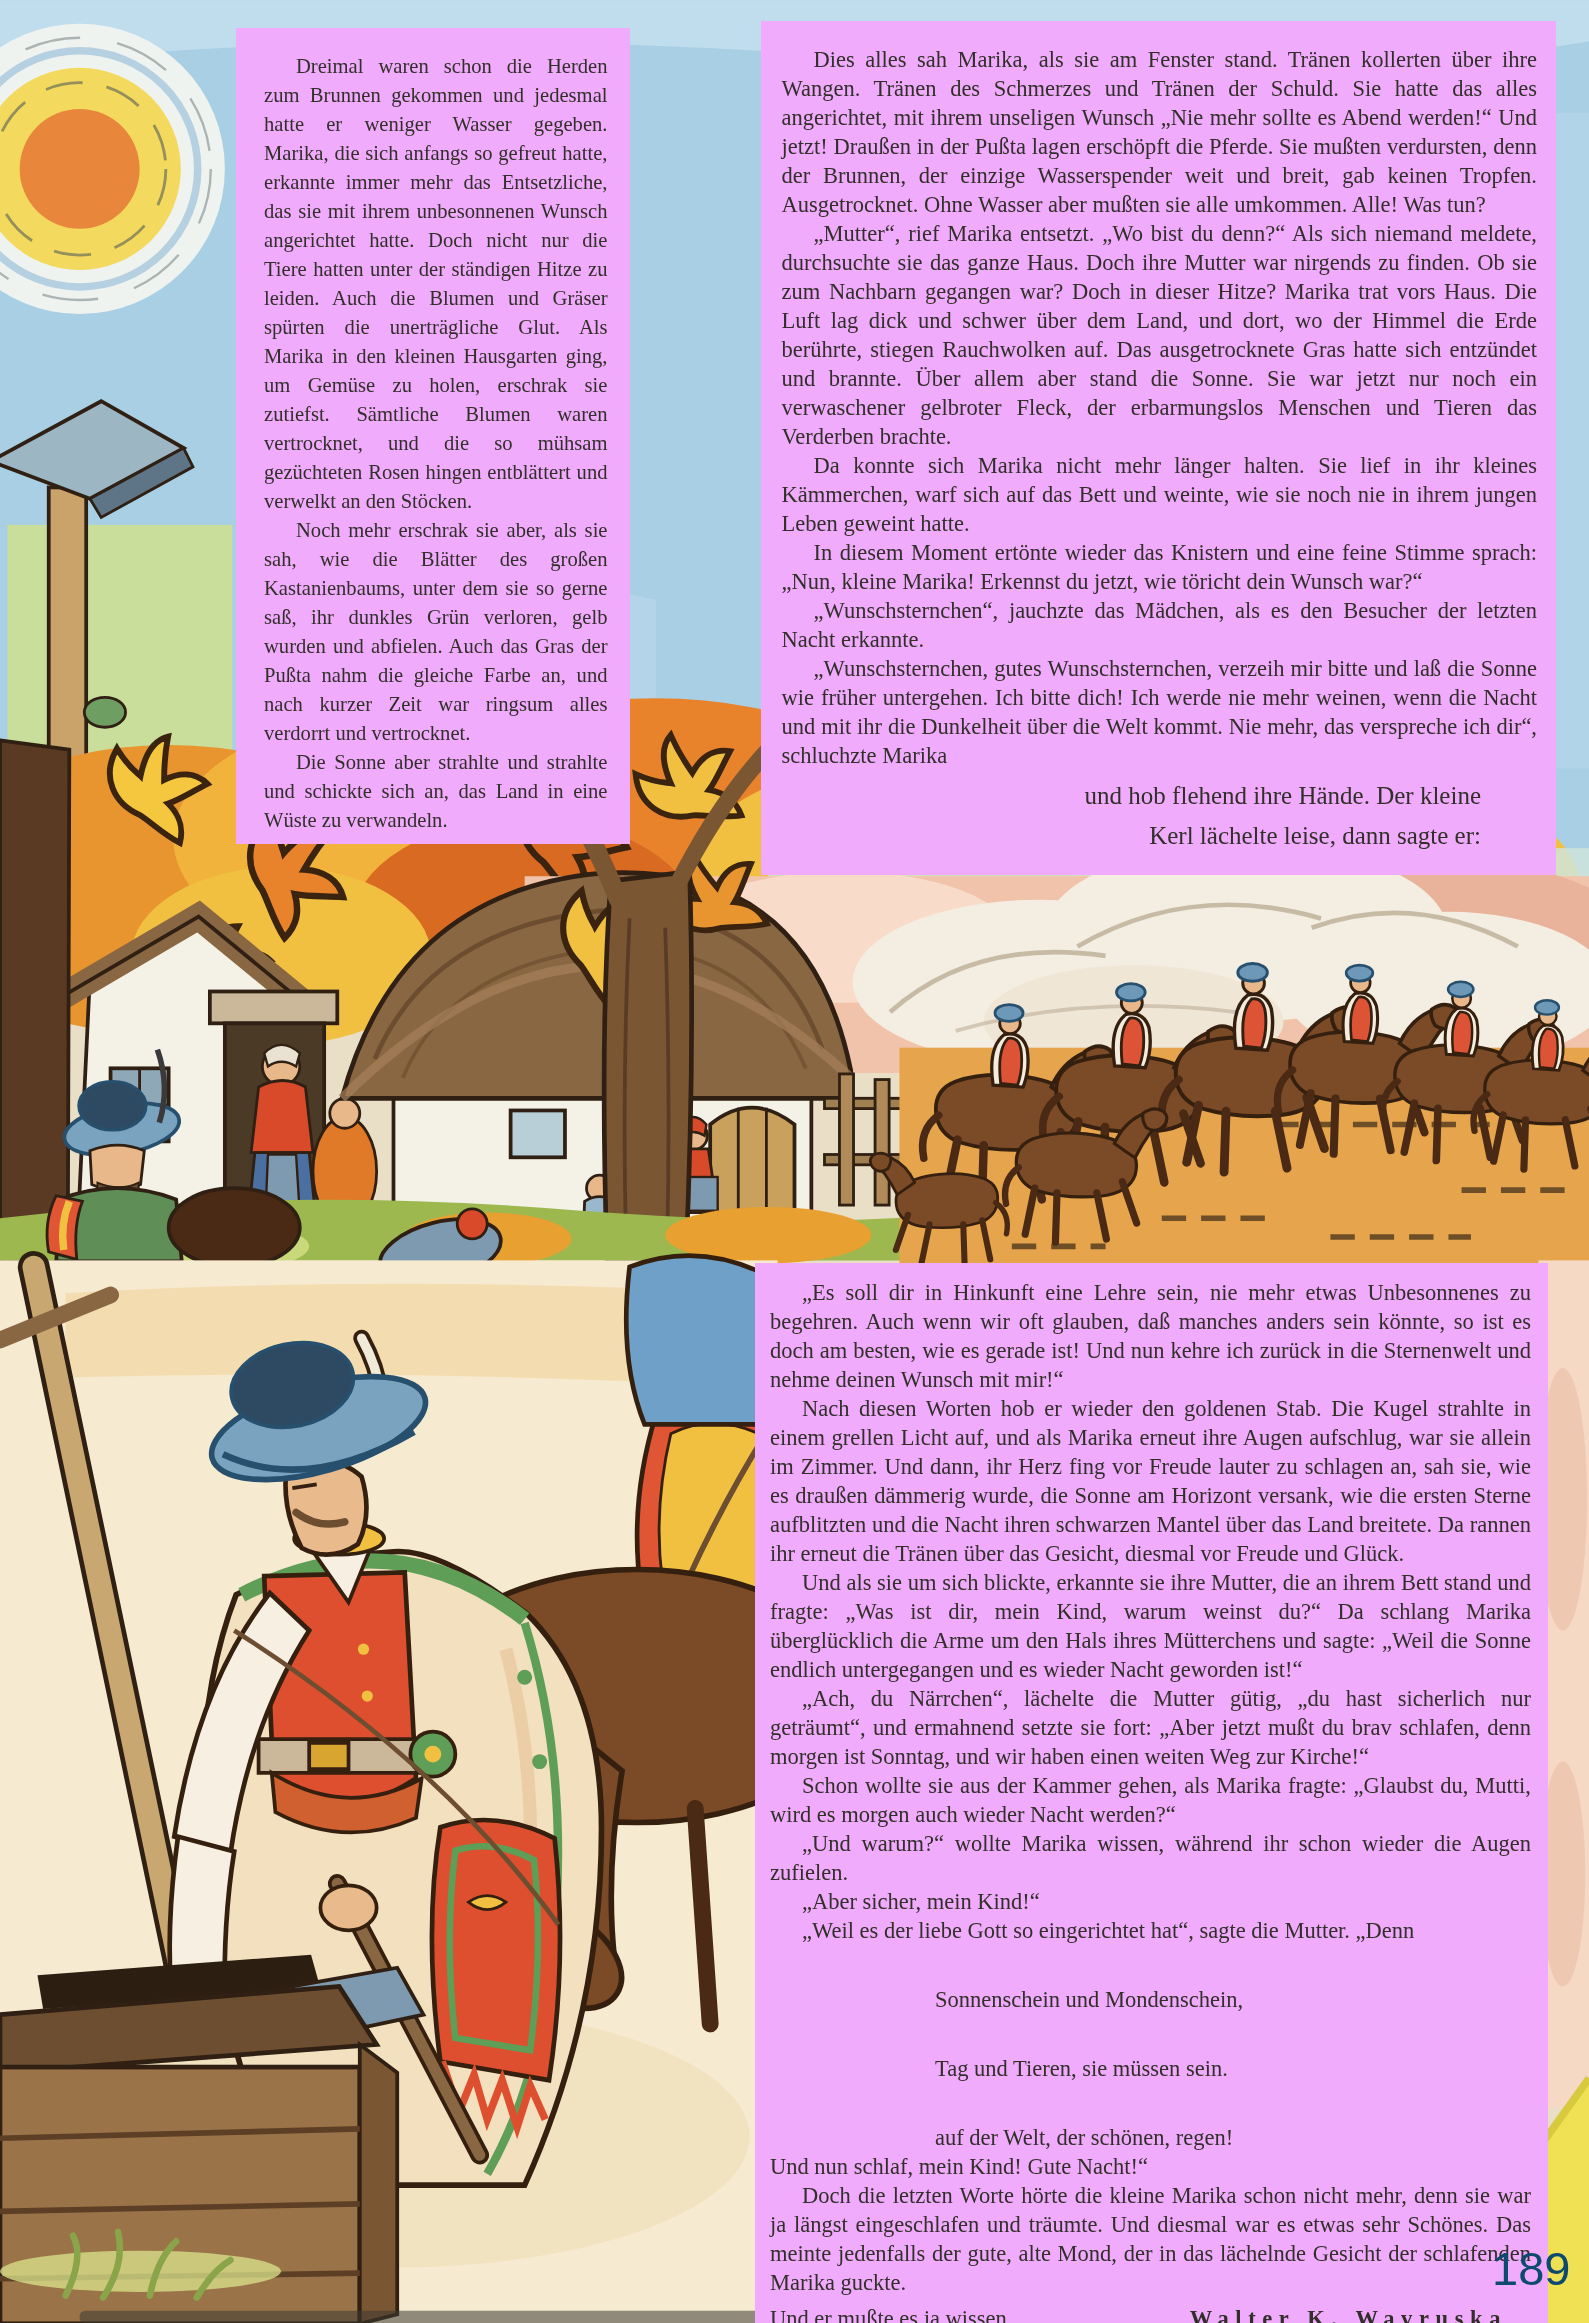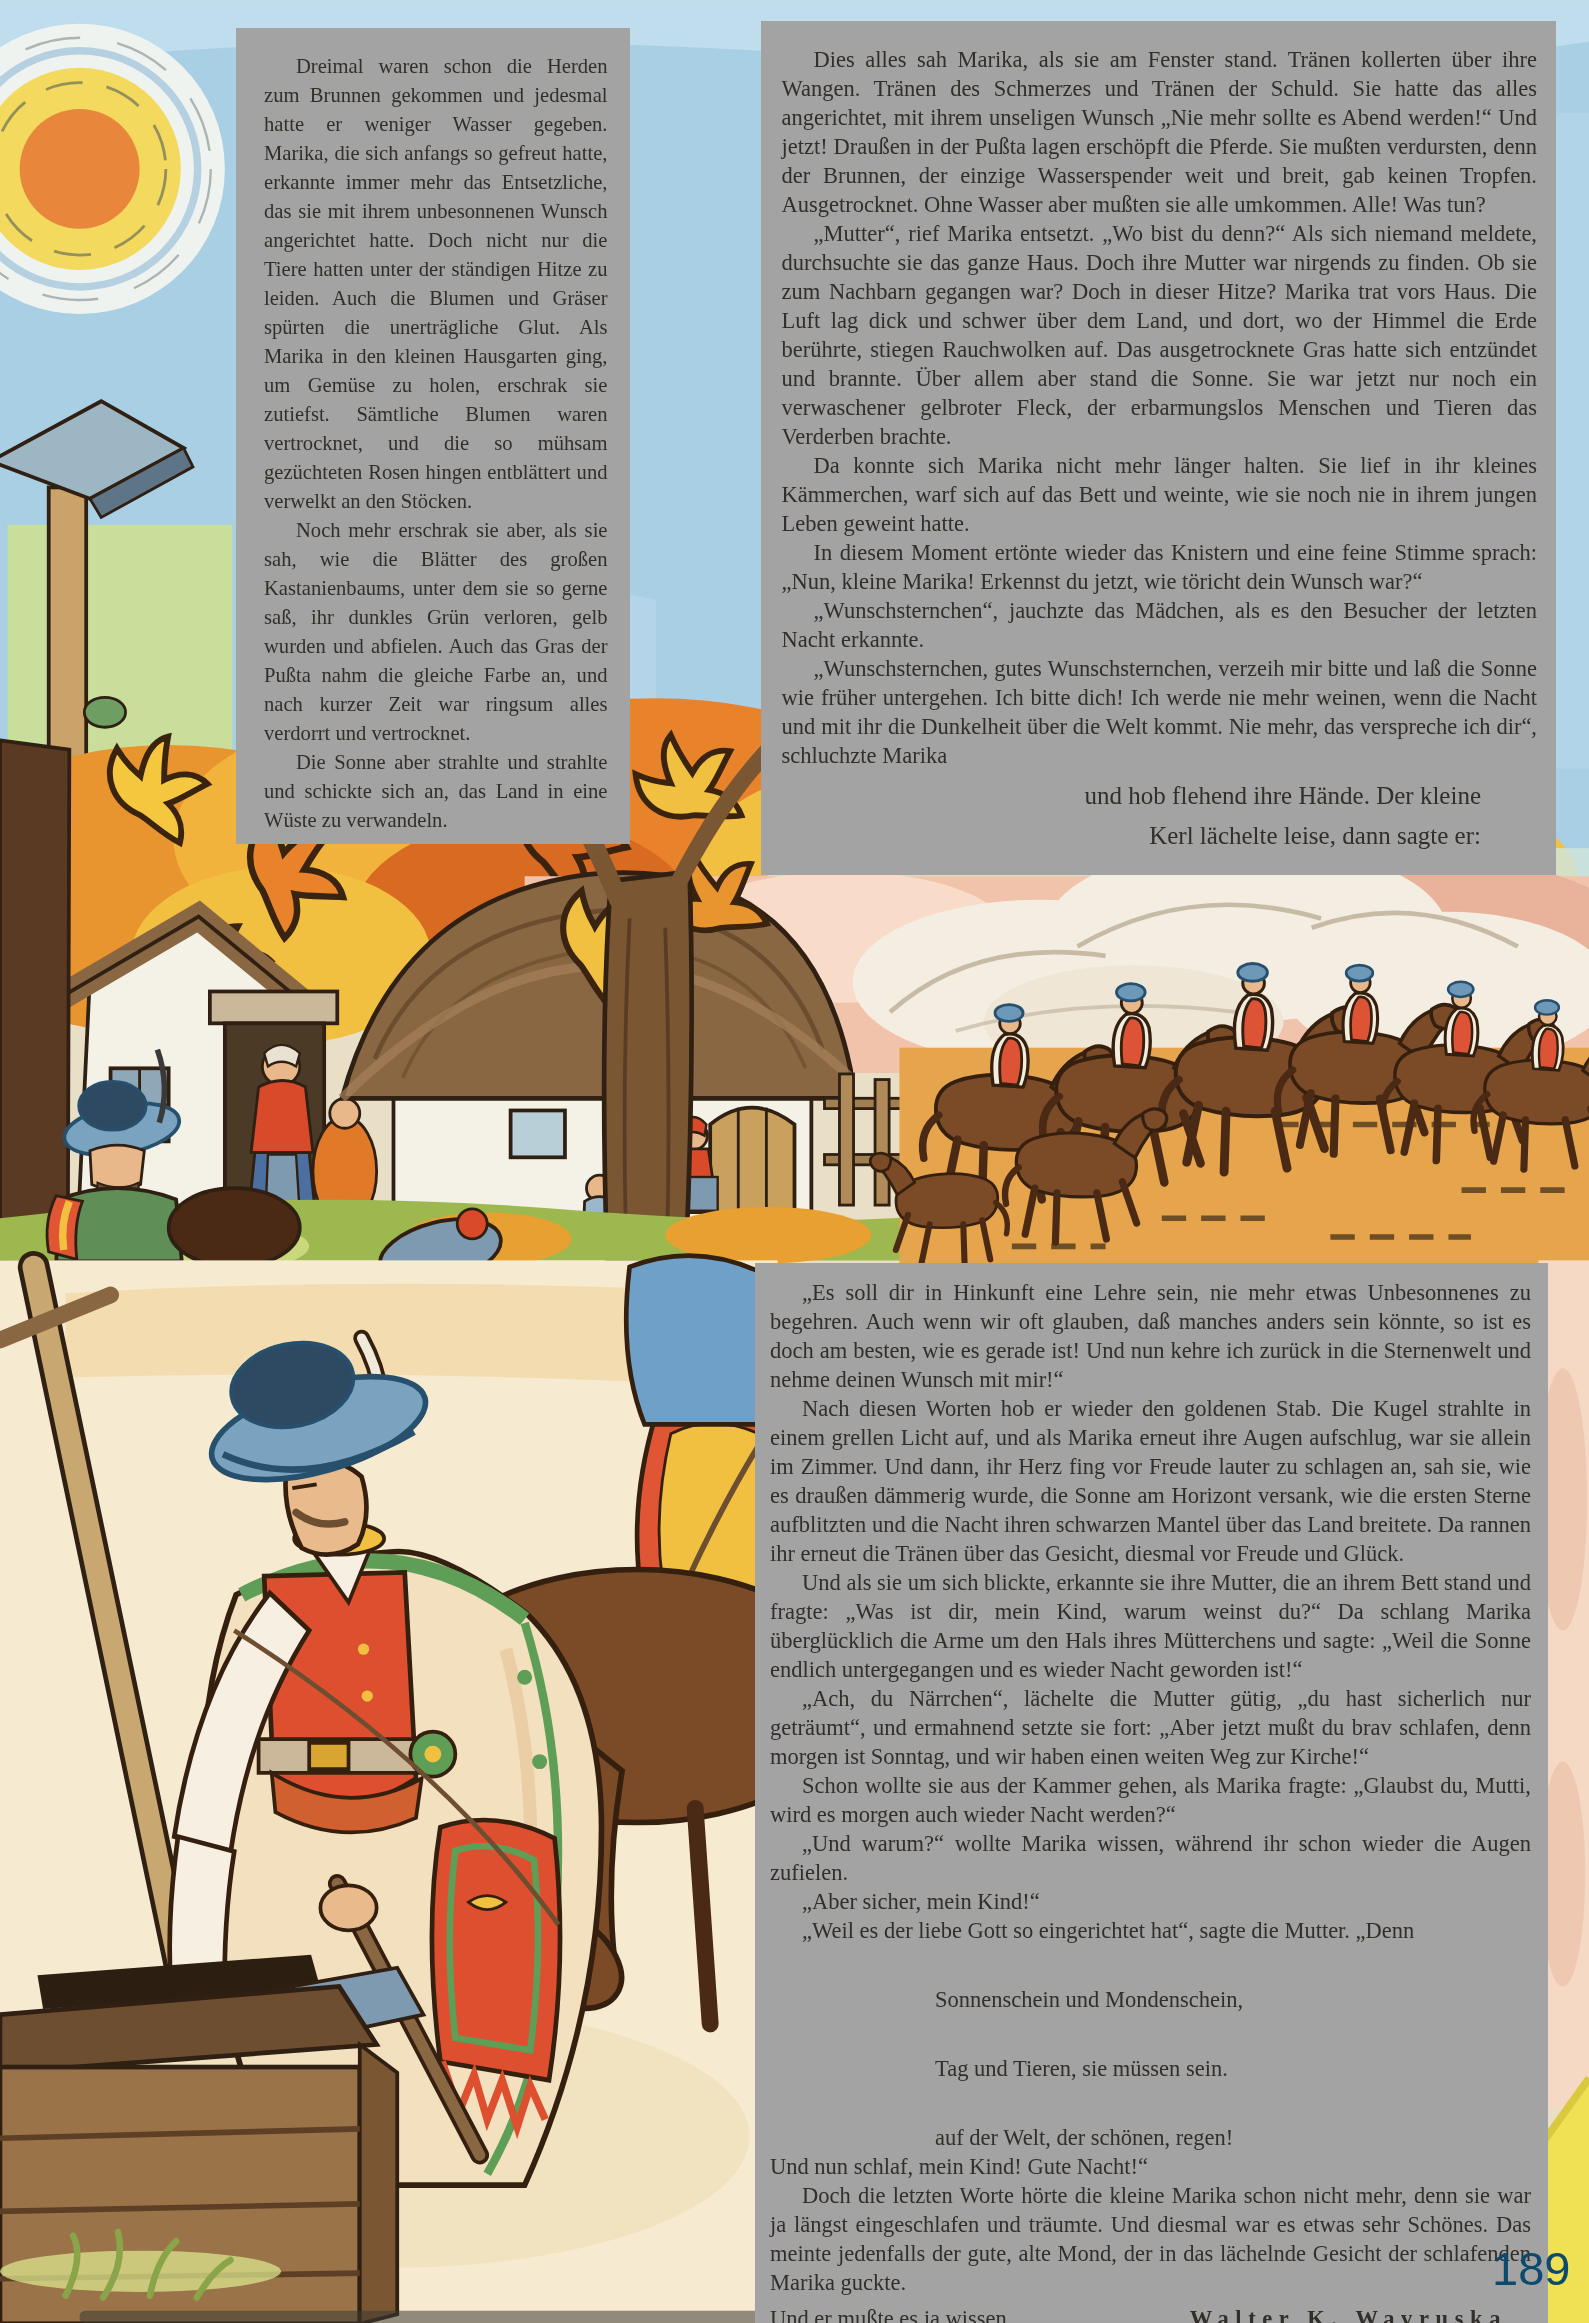--- a/index.html
+++ b/index.html
@@ -3,21 +3,21 @@
 <meta charset="utf-8">
 <style>
   html,body{margin:0;padding:0;}
   body{
     width:1589px;height:2324px;position:relative;overflow:hidden;
     background:#e9dfc6;
     font-family:"Liberation Serif", serif;
     color:#322f2a;
   }
   .art{position:absolute;left:0;top:0;}
-  .panel{position:absolute;background:#a3a3a3;}
+  .panel{position:absolute;background:#f0abfc;}
   .panel p{margin:0;text-align:justify;text-indent:32px;}
   #leftcol{left:236px;top:28px;width:394px;min-height:761px;padding:24px 22.5px 9.4px 28px;box-sizing:border-box;}
   #leftcol p{font-size:20.6px;line-height:29px;}
   #righttop{left:761px;top:20.6px;width:795px;min-height:854px;padding:24px 19px 7.5px 20.6px;box-sizing:border-box;}
   #righttop p{font-size:22.5px;line-height:29px;}
   #righttop .tail{font-size:25px;line-height:29px;text-align:right;padding-right:56px;margin-top:11px;}
   #rightbottom{left:755px;top:1263px;width:793px;min-height:1031px;padding:15px 17px 0 15px;box-sizing:border-box;}
   #rightbottom p{font-size:22.5px;line-height:29px;}
   .poem{font-size:22.5px;line-height:29px;padding-left:165px;}
   .poem div{white-space:nowrap;margin-top:40px;}

